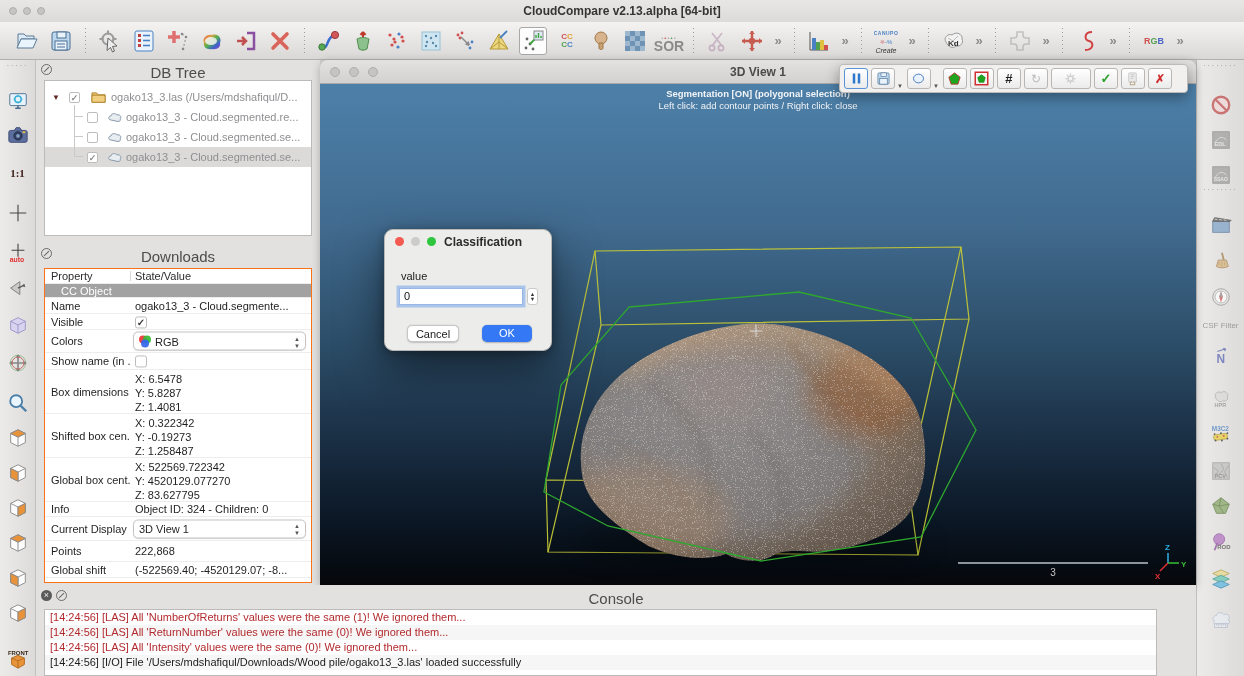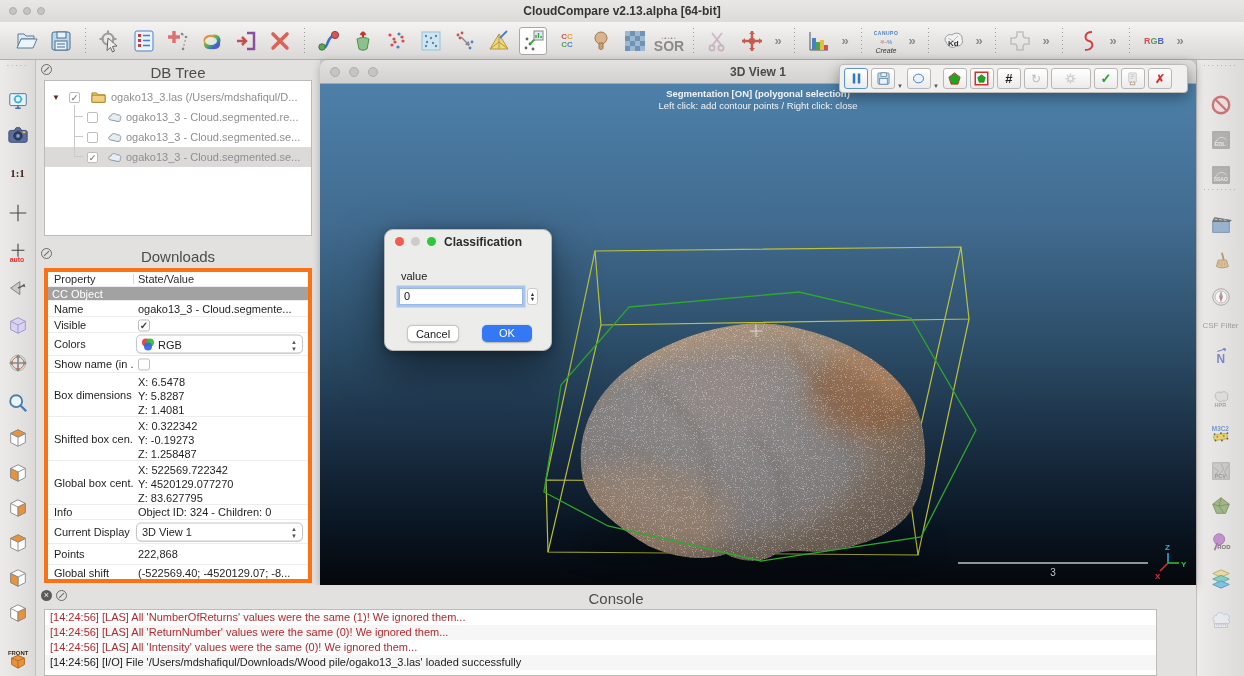--- a/index.html
+++ b/index.html
@@ -38,26 +38,26 @@
 #treebox { position:absolute; left:8px; top:20px; width:268px; height:156px; background:#fff; border:1px solid #bdbbb9; overflow:hidden; }
 .trow { position:absolute; left:0; width:100%; height:20px; display:flex; align-items:center; font-size:11px; color:#8f8f93; }
 .trow.sel { background:#dcdad8; }
 .texp { position:absolute; left:7px; font-size:8px; color:#5d2a22; }
 .tcb { position:absolute; width:11px; height:11px; border:1px solid #bdbdbd; border-radius:2px; background:#fff; font-size:9px; line-height:10px; text-align:center; color:#8a8a8a; font-weight:bold; }
 .tico { position:absolute; width:15px; height:13px; }
 .tlabel { position:absolute; white-space:nowrap; }
 .tline { position:absolute; background:#c9c9c9; }
 
 #props { left:36px; top:242px; width:284px; height:343px; background:#e3e1df; }
-#ptable { position:absolute; left:8px; top:26px; width:268px; height:315px; background:#fff; border:4px solid #f97316; overflow:hidden; font-size:11px; color:#1f1f21; }
+#ptable { position:absolute; left:8px; top:26px; width:268px; height:315px; background:#fff; border:1px solid #f97316; overflow:hidden; font-size:11px; color:#1f1f21; }
 .prow { position:relative; width:100%; border-bottom:1px solid #ededed; }
 .prow .c1 { position:absolute; left:6px; top:50%; transform:translateY(-50%); max-width:80px; white-space:nowrap; overflow:hidden; }
 .prow .c2 { position:absolute; left:90px; top:50%; transform:translateY(-50%); white-space:nowrap; }
 .prow.multi .c2 { transform:none; top:2px; line-height:14px; }
-.psec { background:#a2a2a2; color:#fff; font-size:11px; padding-left:4px; }
+.psec { background:#a2a2a2; color:#fff; font-size:11px; padding-left:16px; }
 .phead { color:#2c2c2e; }
 .phead:after { content:""; position:absolute; left:85px; top:2px; bottom:2px; width:1px; background:#d8d8d8; }
 .combo { position:absolute; left:88px; right:5px; top:50%; transform:translateY(-50%); height:19px; background:#fff; border:1px solid #c4c4c4; border-radius:5px; display:flex; align-items:center; padding-left:5px; box-shadow:0 0.5px 1px rgba(0,0,0,.15); font-size:11px; }
 .combo .updn { position:absolute; right:3px; top:2.5px; width:10px; display:flex; flex-direction:column; align-items:center; line-height:7px; font-size:6px; color:#555; }
 .cb { display:inline-block; width:12px; height:12px; border:1px solid #bdbdbd; border-radius:2.5px; background:#fff; font-size:10px; line-height:11px; text-align:center; color:#3a3a3a; font-weight:bold; vertical-align:middle; }
 .rgbic { display:inline-block; width:12px; height:12px; position:relative; margin-right:4px; }
 .rgbic i { position:absolute; width:8px; height:8px; border-radius:50%; opacity:.92; }
 
 
 #view3d { left:320px; top:60px; width:876px; height:525px; border-radius:8px 8px 0 0; box-shadow:0 2px 8px rgba(0,0,0,.25); }

